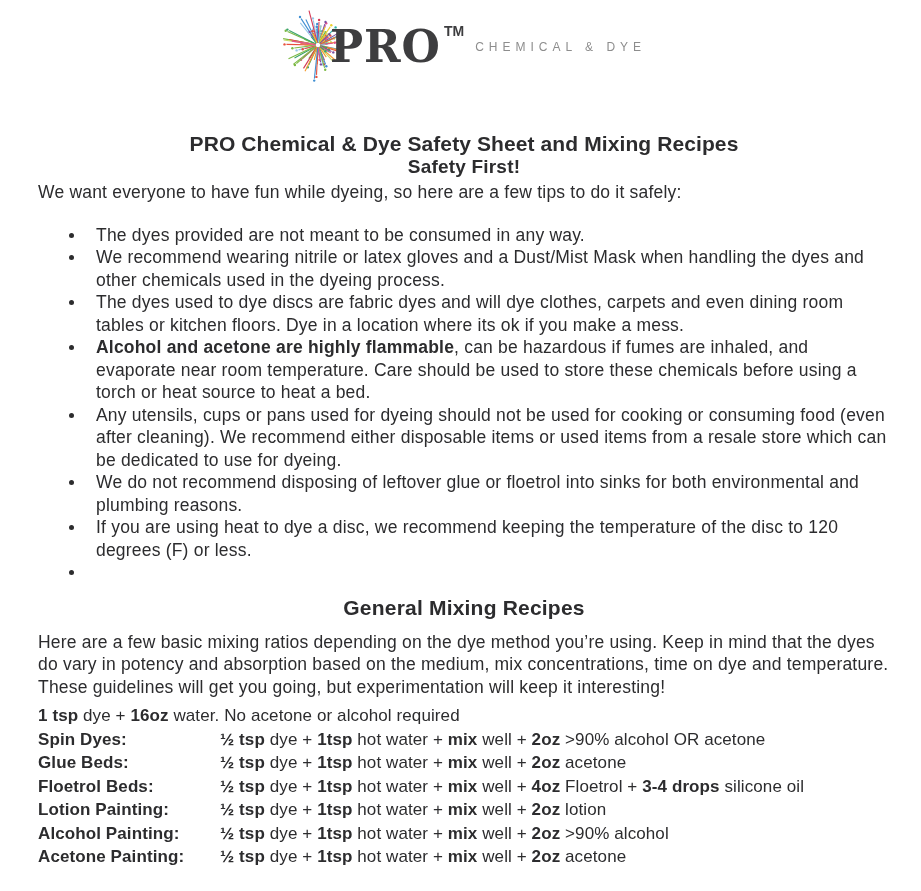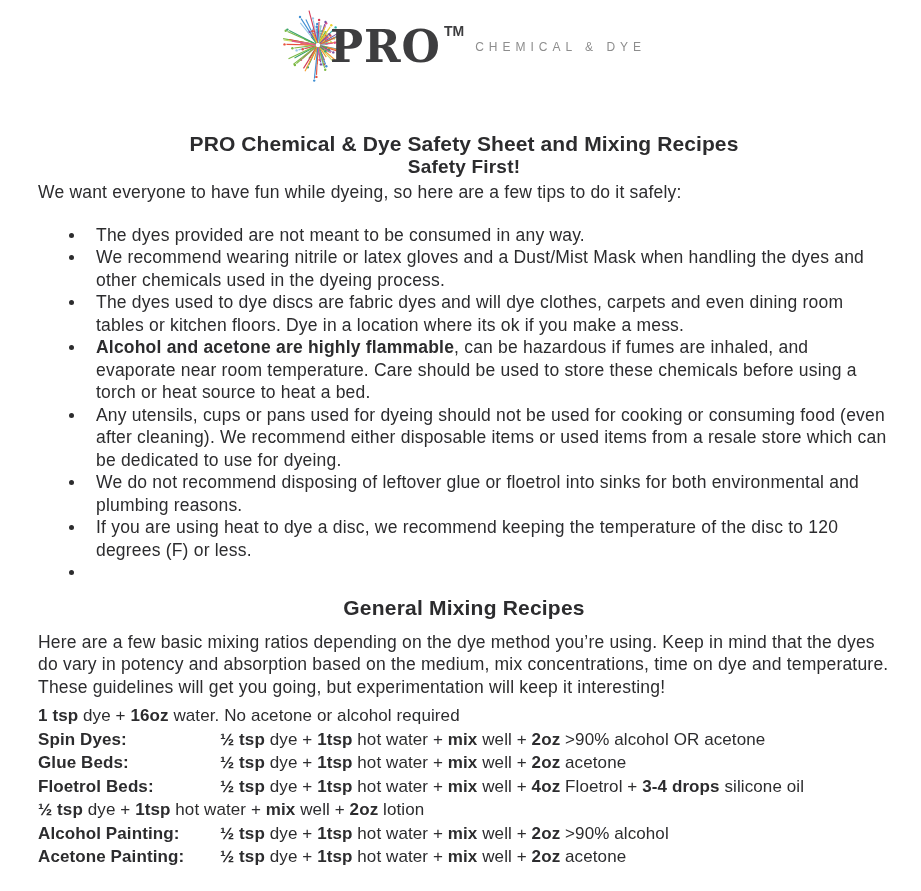--- a/index.html
+++ b/index.html
@@ -277,20 +277,21 @@
       </div>
       <div class="recipe-row">
         <div class="recipe-label">Glue Beds:</div>
         <div class="recipe-value"><span class="b">½ tsp</span><span> dye + </span><span class="b">1tsp</span><span> hot water + </span><span class="b">mix</span><span> well + </span><span class="b">2oz</span><span> acetone</span></div>
       </div>
       <div class="recipe-row">
         <div class="recipe-label">Floetrol Beds:</div>
         <div class="recipe-value"><span class="b">½ tsp</span><span> dye + </span><span class="b">1tsp</span><span> hot water + </span><span class="b">mix</span><span> well + </span><span class="b">4oz</span><span> Floetrol + </span><span class="b">3-4 drops</span><span> silicone oil</span></div>
       </div>
       <div class="recipe-row">
+        <div class="recipe-label">Lotion Painting:</div>
         <div class="recipe-value"><span class="b">½ tsp</span><span> dye + </span><span class="b">1tsp</span><span> hot water + </span><span class="b">mix</span><span> well + </span><span class="b">2oz</span><span> lotion</span></div>
       </div>
       <div class="recipe-row">
         <div class="recipe-label">Alcohol Painting:</div>
         <div class="recipe-value"><span class="b">½ tsp</span><span> dye + </span><span class="b">1tsp</span><span> hot water + </span><span class="b">mix</span><span> well + </span><span class="b">2oz</span><span> &gt;90% alcohol</span></div>
       </div>
       <div class="recipe-row">
         <div class="recipe-label">Acetone Painting:</div>
         <div class="recipe-value"><span class="b">½ tsp</span><span> dye + </span><span class="b">1tsp</span><span> hot water + </span><span class="b">mix</span><span> well + </span><span class="b">2oz</span><span> acetone</span></div>
       </div>

